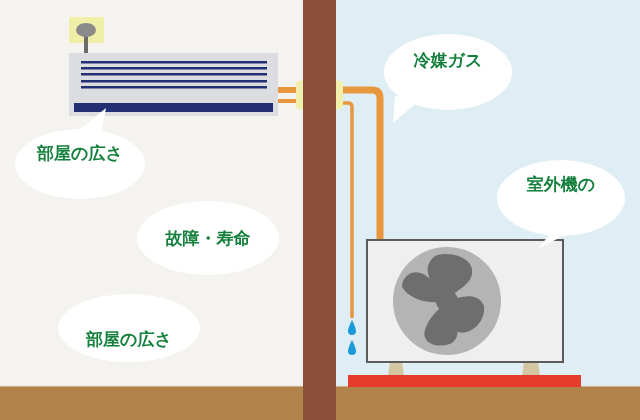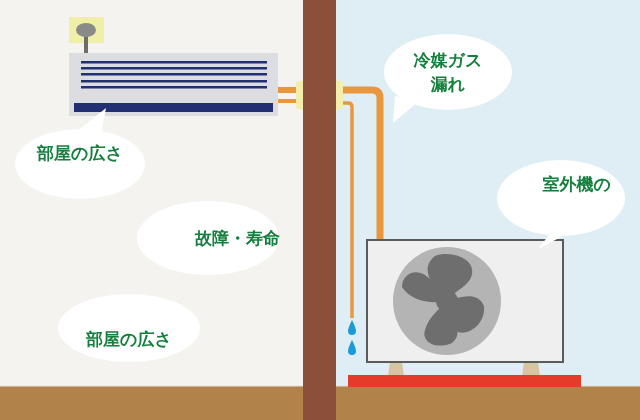--- a/index.html
+++ b/index.html
@@ -83,23 +83,22 @@
   </g>
   <ellipse cx="208" cy="238" rx="71" ry="37" fill="#ffffff"></ellipse>
   <ellipse cx="129" cy="328" rx="71" ry="34" fill="#ffffff"></ellipse>
 </svg>
 
 <div class="bubble-text" style="left:35px; top:141px; width:90px;">
   <div>部屋の広さ</div>
 </div>
 <div class="bubble-text" style="left:403px; top:48px; width:90px;">
   <div>冷媒ガス</div>
-  <div>漏れ</div>
 </div>
-<div class="bubble-text" style="left:511px; top:172px; width:100px;text-align:right;">
+<div class="bubble-text" style="left:511px; top:172px; width:100px;">
   <div>室外機の</div>
 </div>
-<div class="bubble-text" style="left:160px; top:226px; width:120px;text-align:right;">
+<div class="bubble-text" style="left:148px; top:226px; width:120px;">
   <div>故障・寿命</div>
 </div>
 <div class="bubble-text" style="left:69px; top:327px; width:120px;">
   <div>部屋の広さ</div>
 </div>
 
 </body></html>

